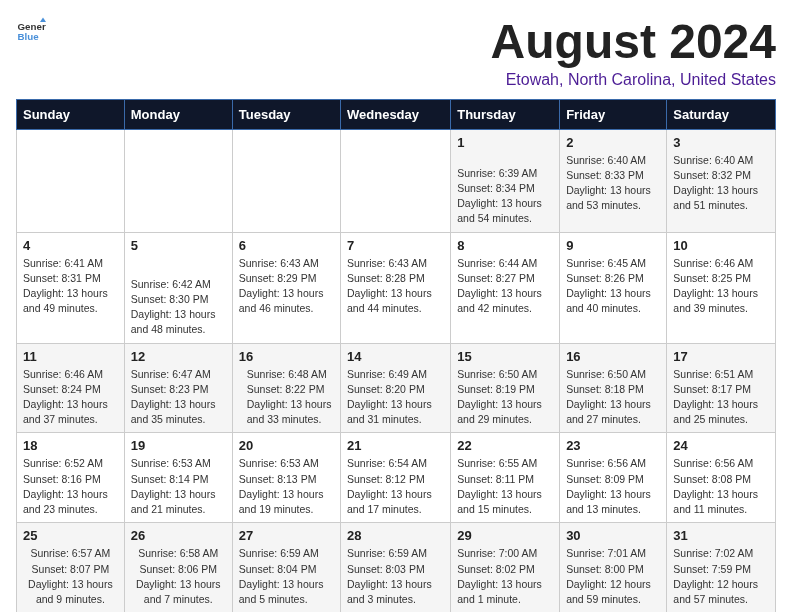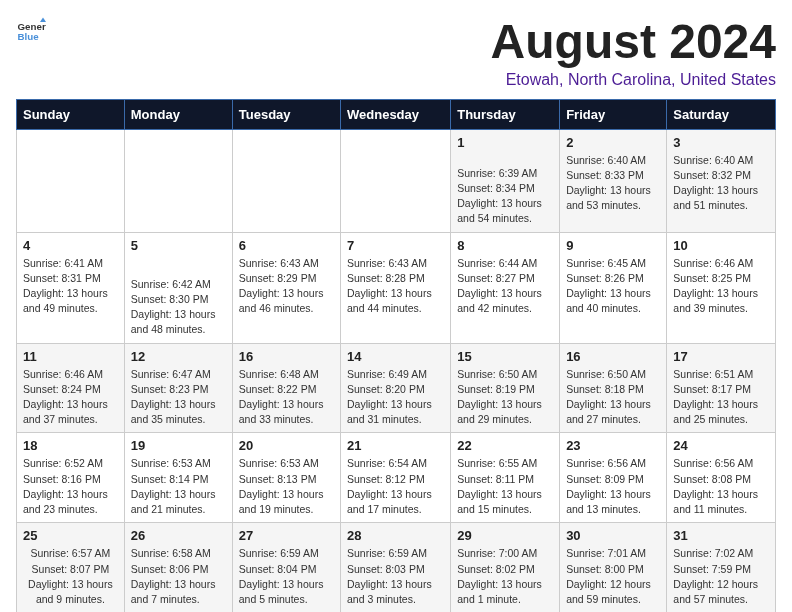--- a/index.html
+++ b/index.html
@@ -199,21 +199,21 @@
 Daylight: 13 hours and 37 minutes.</div>
         </td>
         <td>
           <div class="day-number">12</div>
           <div class="day-info" style="white-space: pre-line;">Sunrise: 6:47 AM
 Sunset: 8:23 PM
 Daylight: 13 hours and 35 minutes.</div>
         </td>
         <td>
           <div class="day-number">16</div>
-          <div class="day-info" style="white-space: pre-line;">Sunrise: 6:48 AM
+          <div class="day-info" style="white-space: pre-line; margin-left: 8px;">Sunrise: 6:48 AM
 Sunset: 8:22 PM
 Daylight: 13 hours and 33 minutes.</div>
         </td>
         <td>
           <div class="day-number">14</div>
           <div class="day-info" style="white-space: pre-line;">Sunrise: 6:49 AM
 Sunset: 8:20 PM
 Daylight: 13 hours and 31 minutes.</div>
         </td>
         <td>
@@ -281,21 +281,21 @@
       </tr>
       <tr>
         <td>
           <div class="day-number">25</div>
           <div class="day-info" style="white-space: pre-line; text-align: center;">Sunrise: 6:57 AM
 Sunset: 8:07 PM
 Daylight: 13 hours and 9 minutes.</div>
         </td>
         <td>
           <div class="day-number">26</div>
-          <div class="day-info" style="white-space: pre-line;">Sunrise: 6:58 AM
+          <div class="day-info" style="white-space: pre-line; text-align: center;">Sunrise: 6:58 AM
 Sunset: 8:06 PM
 Daylight: 13 hours and 7 minutes.</div>
         </td>
         <td>
           <div class="day-number">27</div>
           <div class="day-info" style="white-space: pre-line;">Sunrise: 6:59 AM
 Sunset: 8:04 PM
 Daylight: 13 hours and 5 minutes.</div>
         </td>
         <td>

